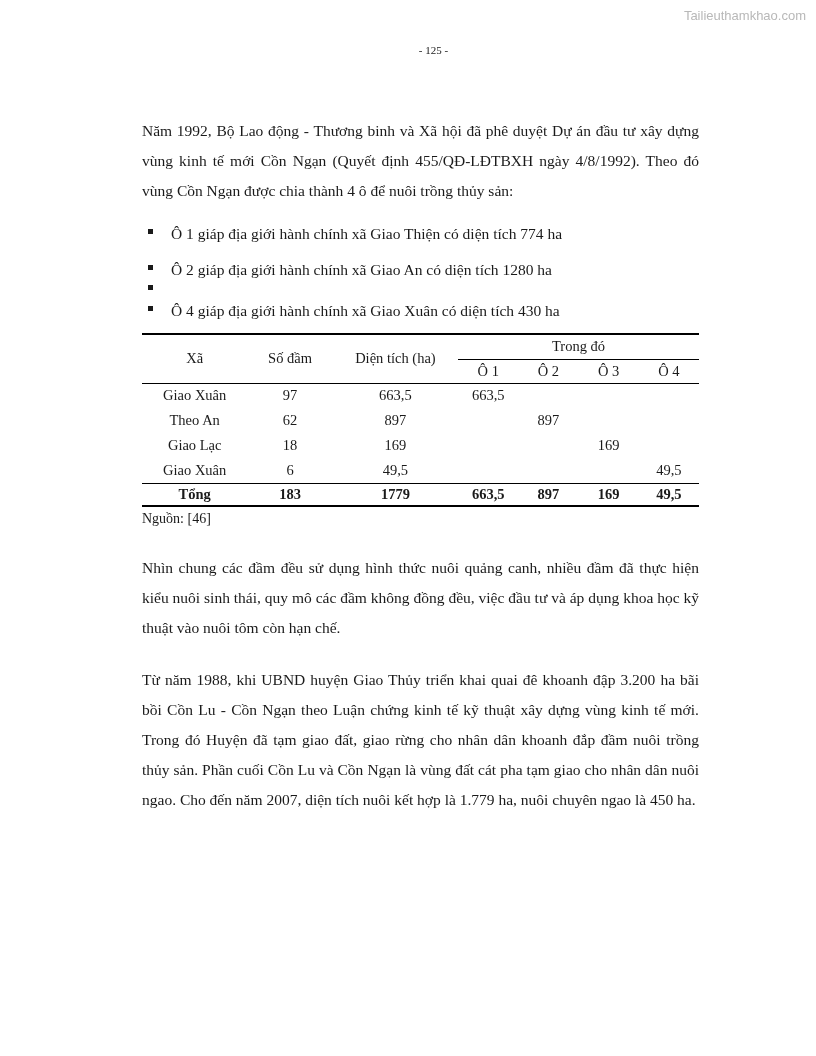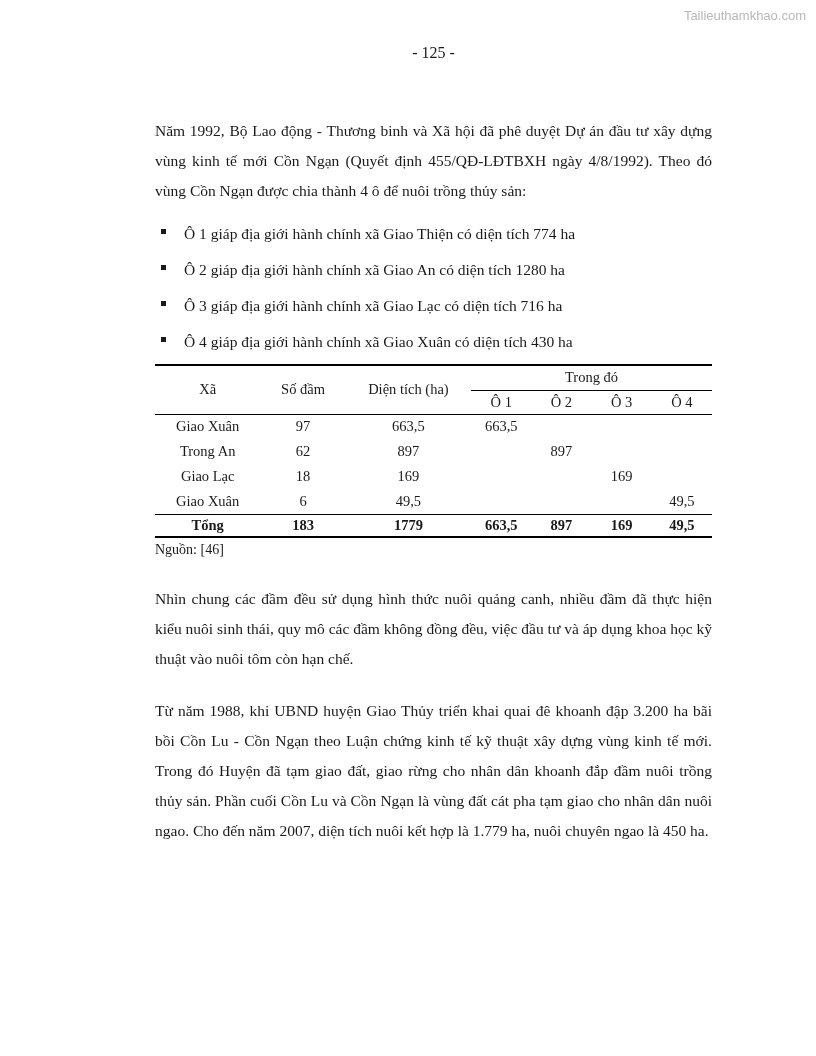--- a/index.html
+++ b/index.html
@@ -20,26 +20,26 @@
     font-size: 13px;
     color: #b8b8b8;
     margin-left: 19px;
   }
   .page-number {
     position: absolute;
     top: 44px;
     left: 155px;
     width: 557px;
     text-align: center;
-    font-size: 16px;
+    font-size: 11px;
   }
   .content {
     position: absolute;
     top: 116px;
-    left: 155px;
+    left: 142px;
     width: 557px;
     font-size: 15.5px;
   }
   .para {
     text-align: justify;
     line-height: 30px;
     margin-bottom: 8px;
   }
   .bullets { margin: 10px 0 4px 0; }
   .bullet-item {
@@ -117,21 +117,20 @@
     <div class="bullet-item">
       <span class="bullet-marker"></span>
       <span>Ô 1 giáp địa giới hành chính xã Giao Thiện có diện tích 774 ha</span>
     </div>
     <div class="bullet-item">
       <span class="bullet-marker"></span>
       <span>Ô 2 giáp địa giới hành chính xã Giao An có diện tích 1280 ha</span>
     </div>
     <div class="bullet-item">
       <span class="bullet-marker"></span>
-      <span>Ô 3 giáp địa giới hành chính xã Giao Lạc có diện tích 716 ha</span>
     </div>
     <div class="bullet-item">
       <span class="bullet-marker"></span>
       <span>Ô 4 giáp địa giới hành chính xã Giao Xuân có diện tích  430 ha</span>
     </div>
   </div>
 
 
   <table class="doc-table">
     <thead>
@@ -152,21 +151,21 @@
       <tr>
         <td class="c-xa">Giao Xuân</td>
         <td>97</td>
         <td>663,5</td>
         <td>663,5</td>
         <td></td>
         <td></td>
         <td></td>
       </tr>
       <tr>
-        <td class="c-xa">Trong An</td>
+        <td class="c-xa">Theo An</td>
         <td>62</td>
         <td>897</td>
         <td></td>
         <td>897</td>
         <td></td>
         <td></td>
       </tr>
       <tr>
         <td class="c-xa">Giao Lạc</td>
         <td>18</td>

